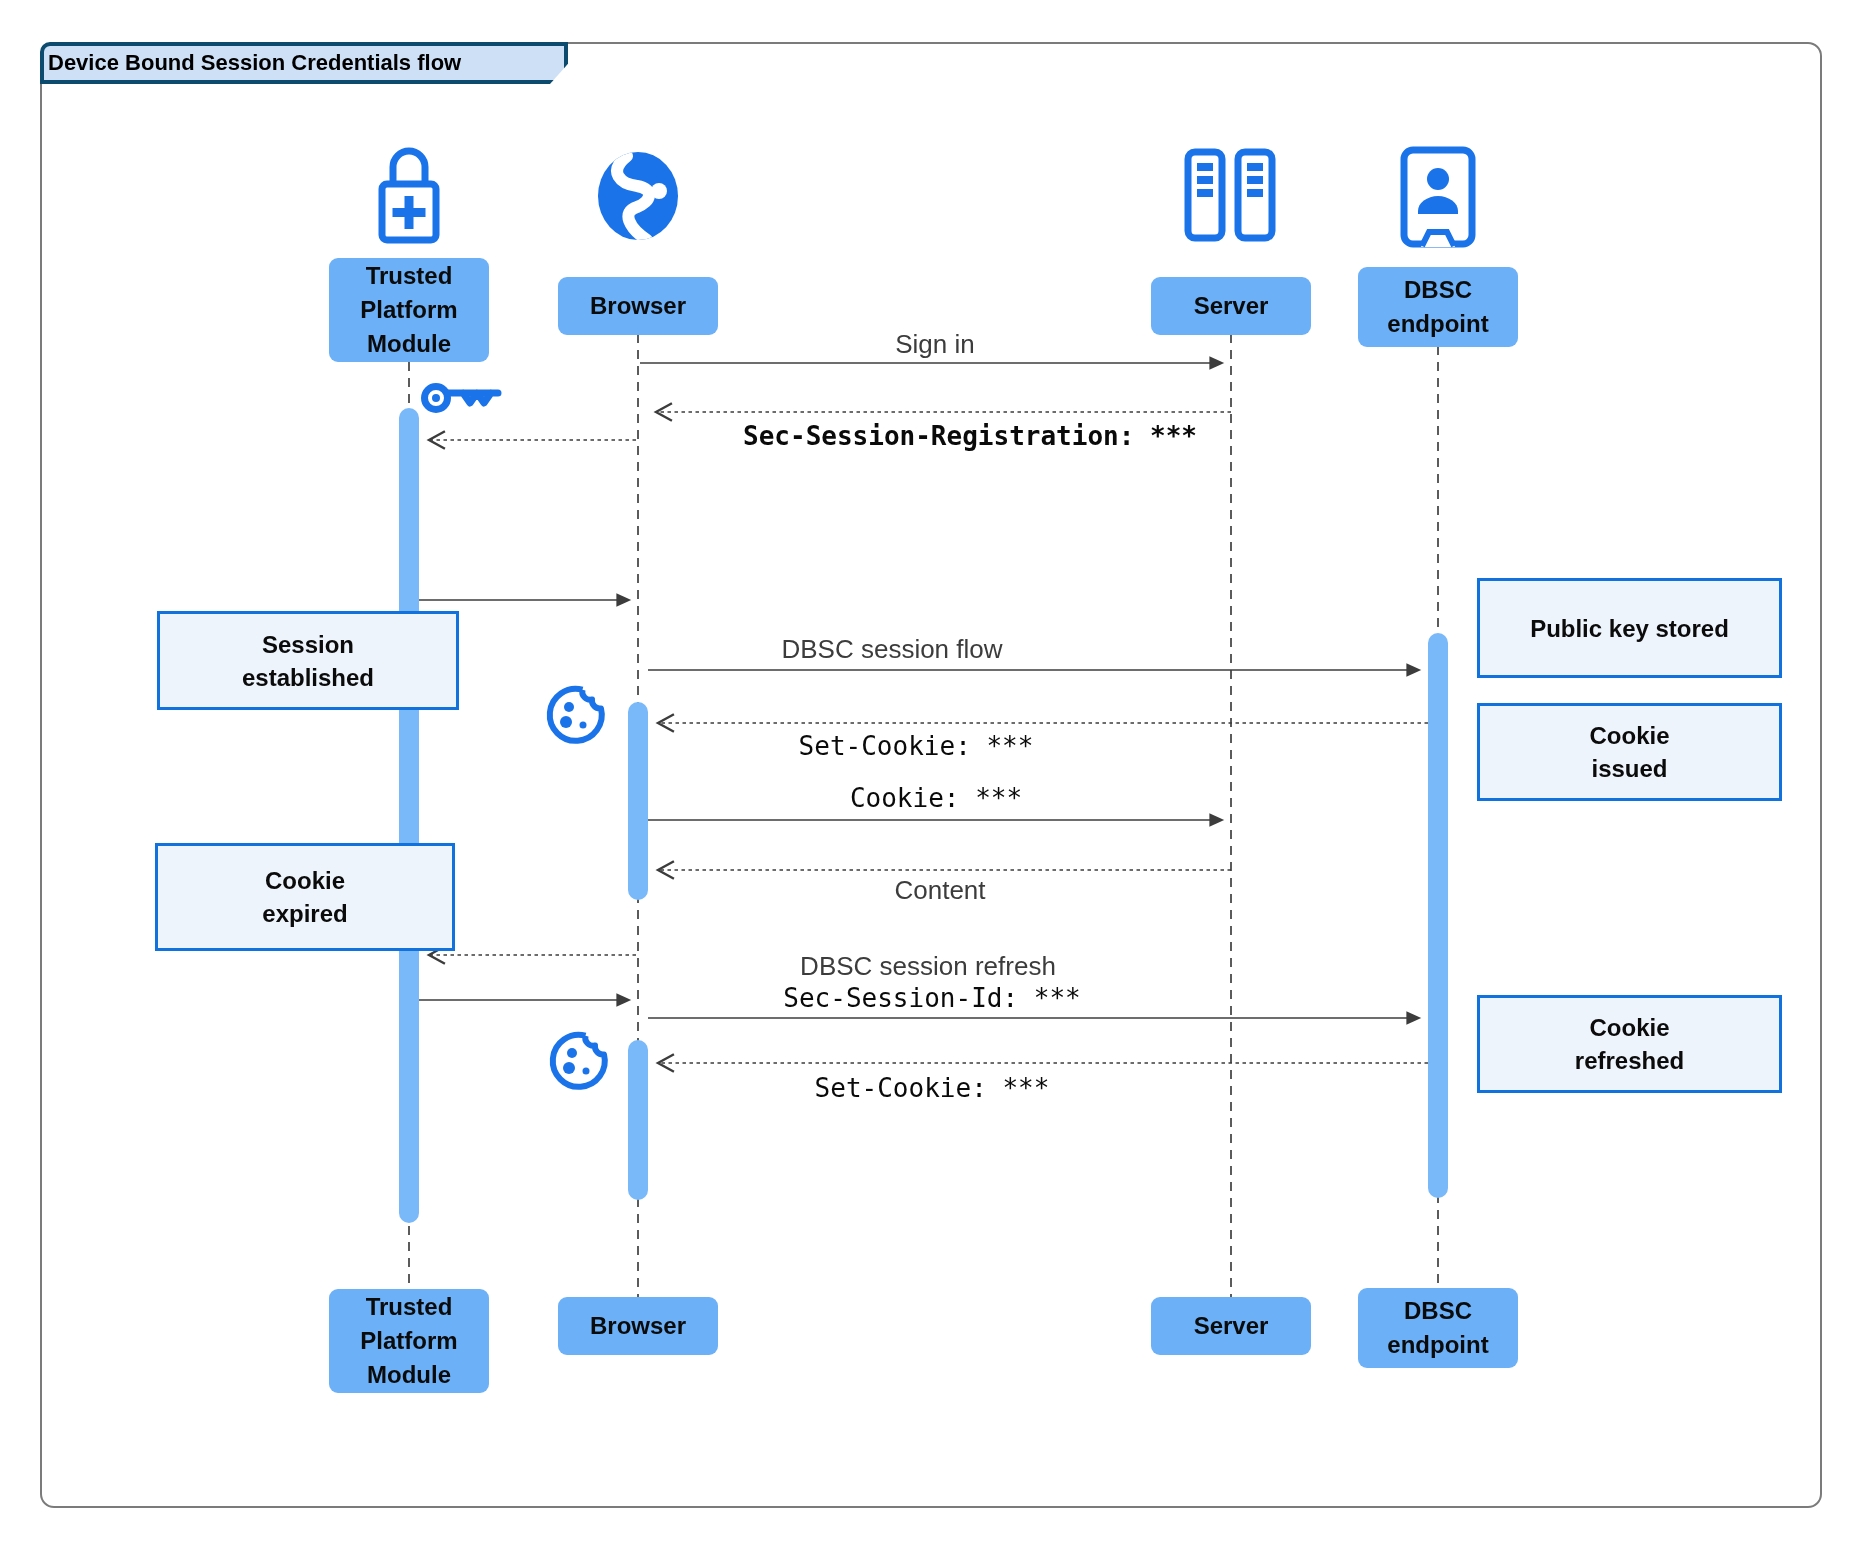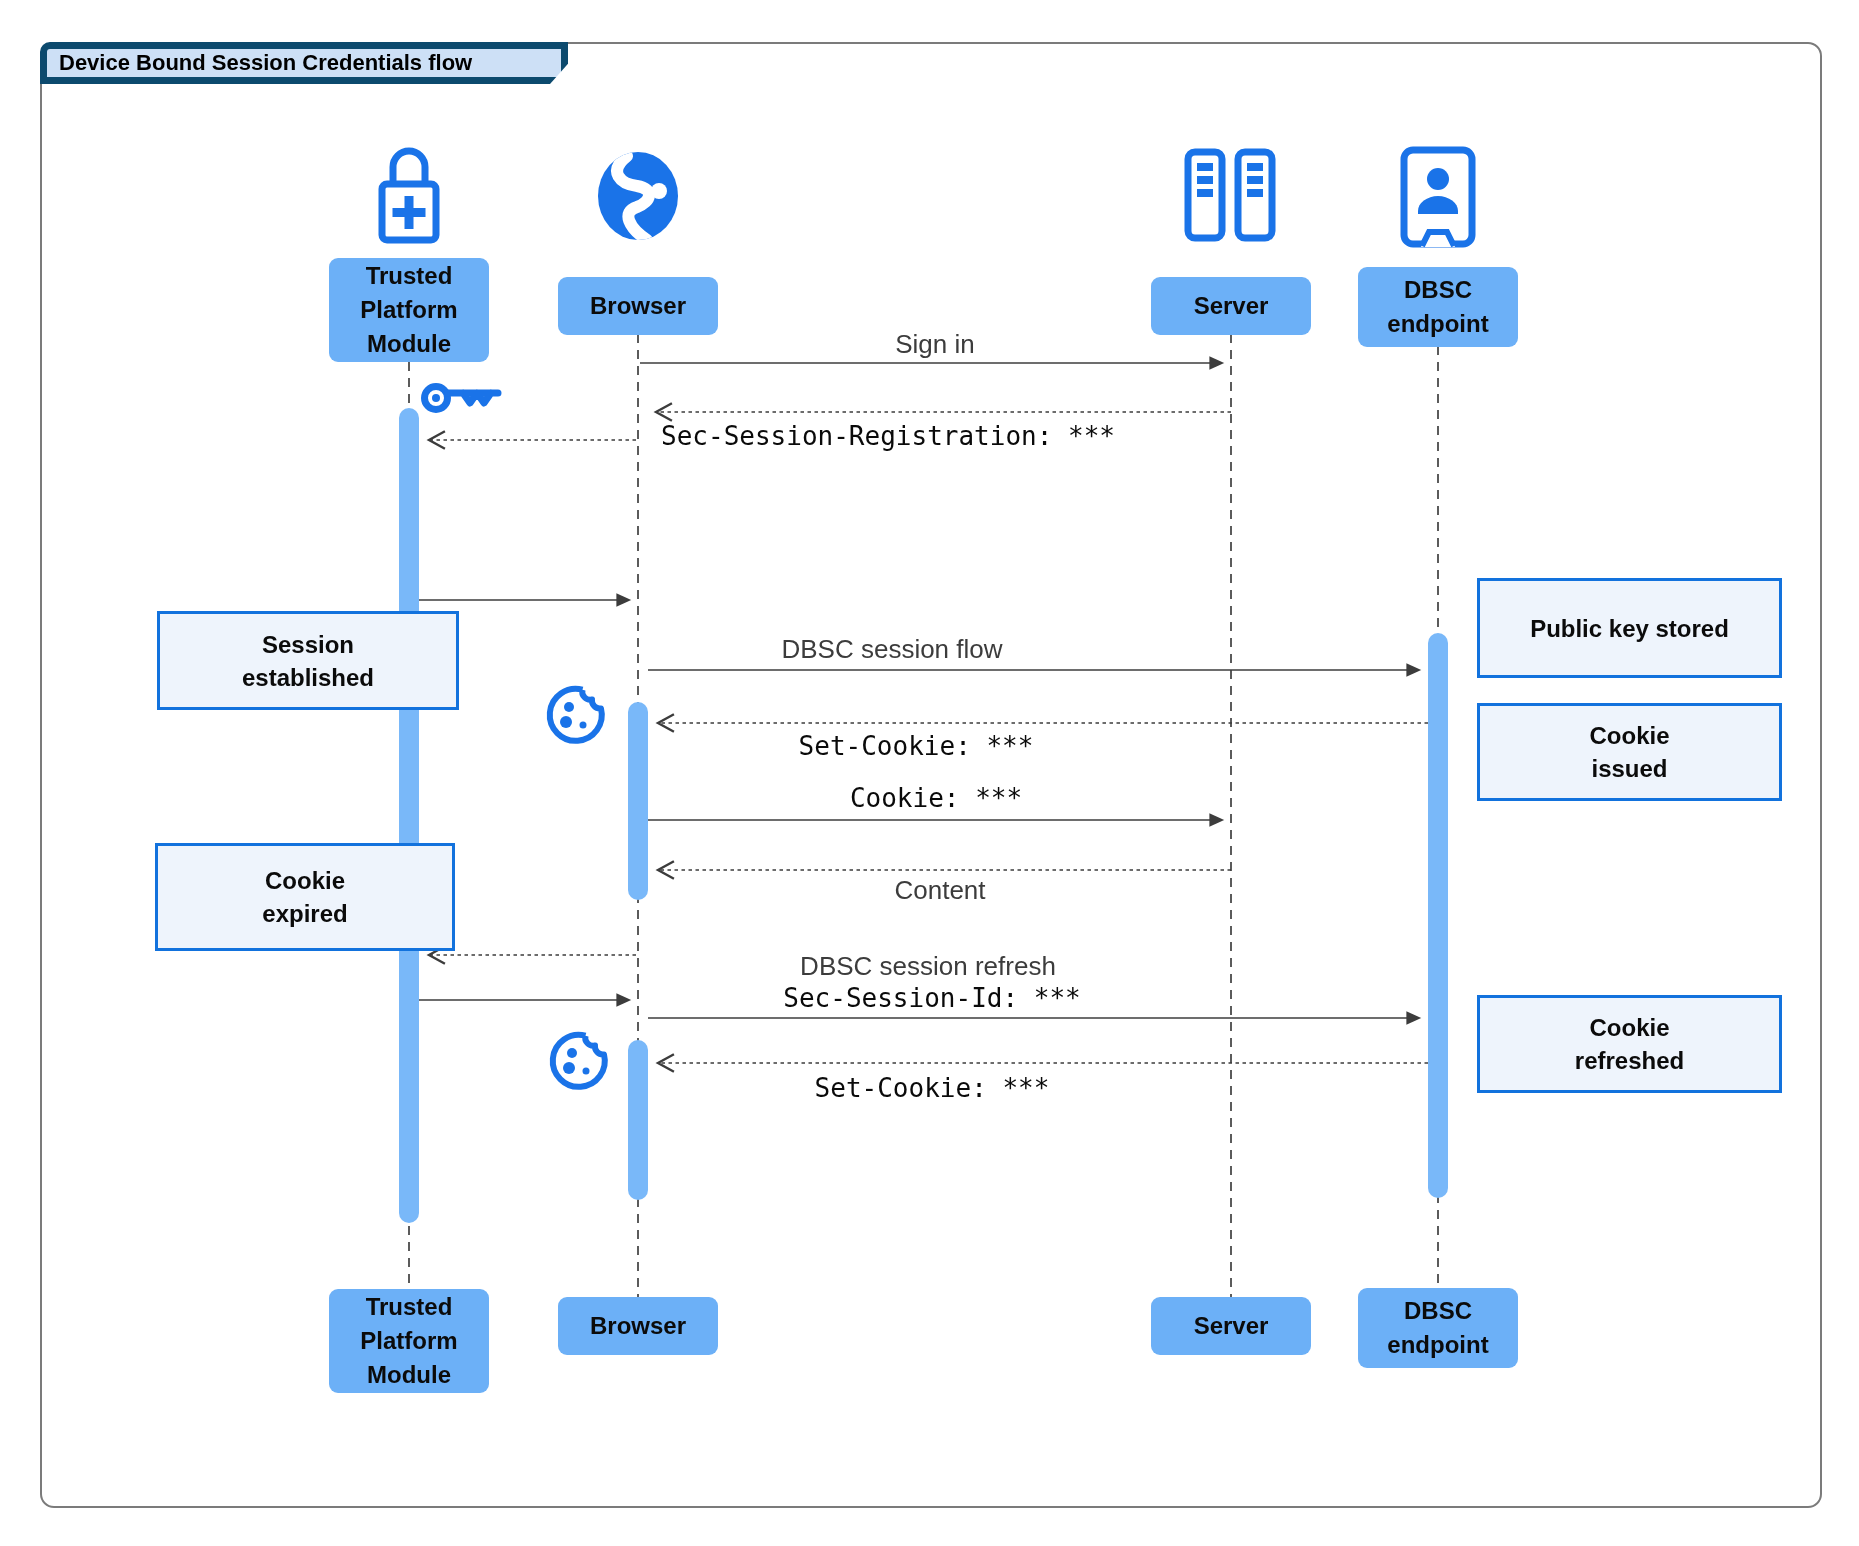--- a/index.html
+++ b/index.html
@@ -1,22 +1,22 @@
 <!DOCTYPE html>
 <html><head>
 <meta charset="utf-8">
 <style>
   html,body{margin:0;padding:0;background:#ffffff;}
   #canvas{position:relative;width:1859px;height:1546px;background:#ffffff;overflow:hidden;
           font-family:"Liberation Sans","DejaVu Sans",sans-serif;}
   .frame{position:absolute;left:40px;top:42px;width:1778px;height:1462px;
          border:2.5px solid #7b7b7b;border-radius:14px;background:#ffffff;}
   .title-tab{position:absolute;left:40px;top:42px;width:528px;height:42px;
-         background:#cde0f6;border:7px solid #0c4a6e;border-radius:10px 0 0 0;
-         box-sizing:border-box;display:flex;align-items:center;padding-left:12px;
+         background:#cde0f6;border:4px solid #0c4a6e;border-radius:10px 0 0 0;
+         box-sizing:border-box;display:flex;align-items:center;padding-left:4px;
          clip-path:polygon(0 0,100% 0,100% 52%,calc(100% - 18px) 100%,0 100%);
          font-size:22px;font-weight:bold;color:#000;z-index:9;}
   svg.layer{position:absolute;left:0;top:0;z-index:1;}
   svg.layer.arrows{z-index:3;}
   .bar{position:absolute;width:20px;background:#79b8f9;border-radius:10px;z-index:2;}
   .pbox{position:absolute;background:#6cb0f7;border-radius:9px;display:flex;align-items:center;
         justify-content:center;text-align:center;font-weight:bold;color:#0b0b0b;
         font-size:24px;line-height:34px;z-index:4;}
   .note{position:absolute;background:#eef4fc;border:3px solid #1272dd;display:flex;
         align-items:center;justify-content:center;text-align:center;font-weight:bold;
@@ -151,21 +151,21 @@
     <span>Browser</span>
     </div>
   <div class="pbox" style="left:1151px;top:1297px;width:160px;height:58px;">
     <span>Server</span>
     </div>
   <div class="pbox" style="left:1358px;top:1288px;width:160px;height:80px;">
     <span>DBSC endpoint</span>
     </div>
 
   <div class="msg sans" style="left:935px;top:329px;">Sign in</div>
-  <div class="msg mono" style="left:888px;top:421px;">Sec-Session-Registration: ***</div>
+  <div class="msg mono" style="left:970px;top:421px;font-weight:bold;">Sec-Session-Registration: ***</div>
   <div class="msg sans" style="left:892px;top:634px;">DBSC session flow</div>
   <div class="msg mono" style="left:916px;top:731px;">Set-Cookie: ***</div>
   <div class="msg mono" style="left:936px;top:783px;">Cookie: ***</div>
   <div class="msg sans" style="left:940px;top:875px;">Content</div>
   <div class="msg sans" style="left:928px;top:951px;">DBSC session refresh</div>
   <div class="msg mono" style="left:932px;top:983px;">Sec-Session-Id: ***</div>
   <div class="msg mono" style="left:932px;top:1073px;">Set-Cookie: ***</div>
 
   <div class="note" style="left:157px;top:611px;width:302px;height:99px;">Session
 established</div>

